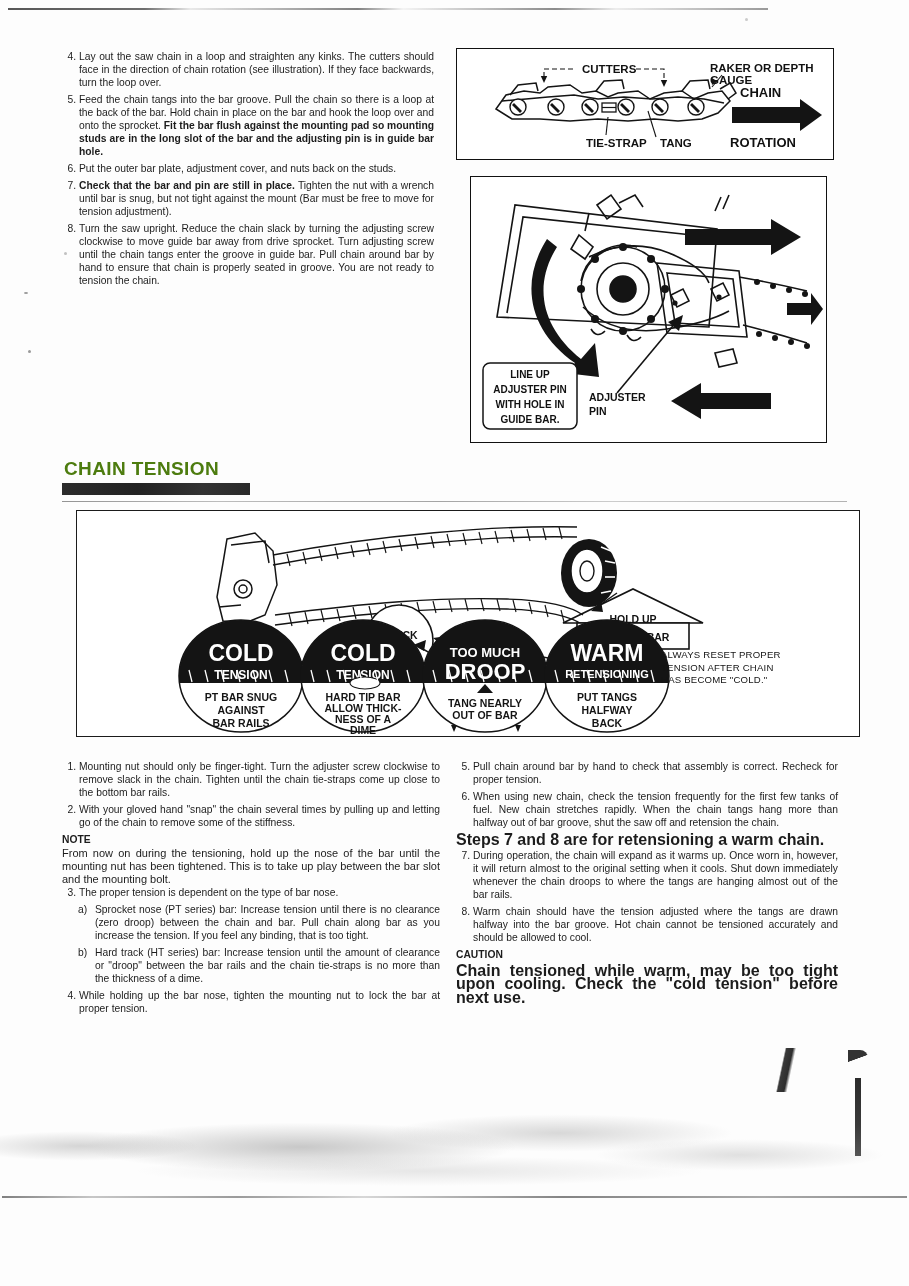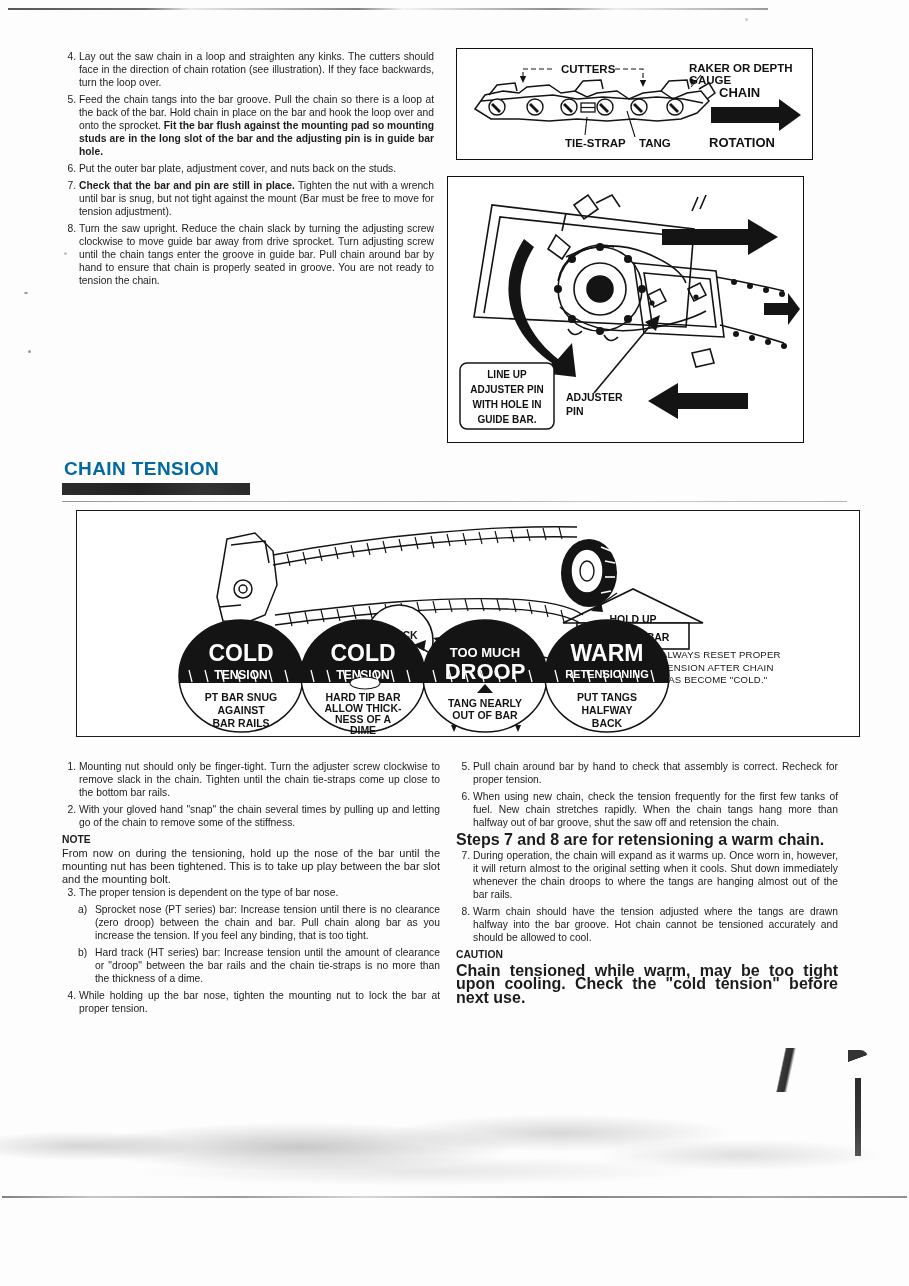--- a/index.html
+++ b/index.html
@@ -32,29 +32,29 @@
   b{font-weight:bold;}
   .hdg-sm{font-weight:bold;font-size:10.3px;text-align:left;margin:2px 0 1px;}
   .bold-para{font-weight:bold;font-size:16px;line-height:13.2px;}
   .plain-para{font-size:11px;line-height:13.0px;text-align:justify;}
 
   
   #left-steps{position:absolute;left:62px;top:50px;width:372px;}
 
   
   .illus{position:absolute;border:1.6px solid #111;background:#fff;overflow:hidden;}
-  #illus-chain{left:456px;top:48px;width:355px;height:110px;}
-  #illus-adjuster{left:447px;top:176px;width:355px;height:265px;}
+  #illus-chain{left:456px;top:48px;width:355px;height:110px;padding-left:21px;}
+  #illus-adjuster{left:470px;top:176px;width:355px;height:265px;}
   .illus svg{display:block;width:100%;height:100%;}
   .lbl{font-family:"Liberation Sans",sans-serif;font-weight:bold;fill:#111;}
 
   
   #section-head{position:absolute;left:62px;top:458px;width:785px;}
   #section-head .title{
-    font-size:19px;font-weight:bold;letter-spacing:.4px;color:#0369a1;
+    font-size:19px;font-weight:bold;letter-spacing:.4px;color:#4d7c0f;
     margin:0 0 3px 2px;
   }
   #section-head .bar-thick{
     height:12px;width:188px;
     background:linear-gradient(90deg,#2c2c2c,#222 40%,#333 75%,#2a2a2a);
     position:relative;
   }
   #section-head .bar-thin{
     position:absolute;left:188px;top:5px;right:0;height:2.2px;
     background:linear-gradient(90deg,#3d3d3d,#555 30%,#6a6a6a 55%,#4a4a4a 100%);

